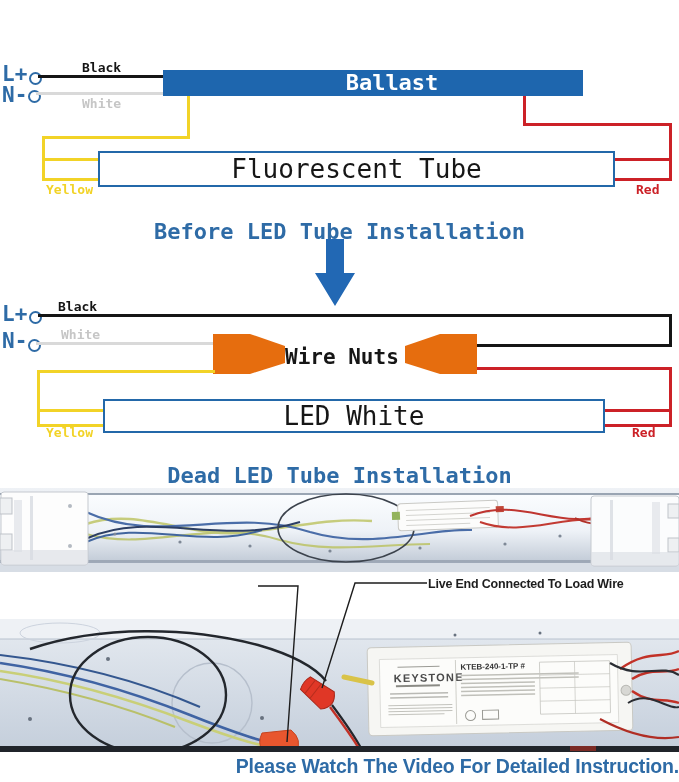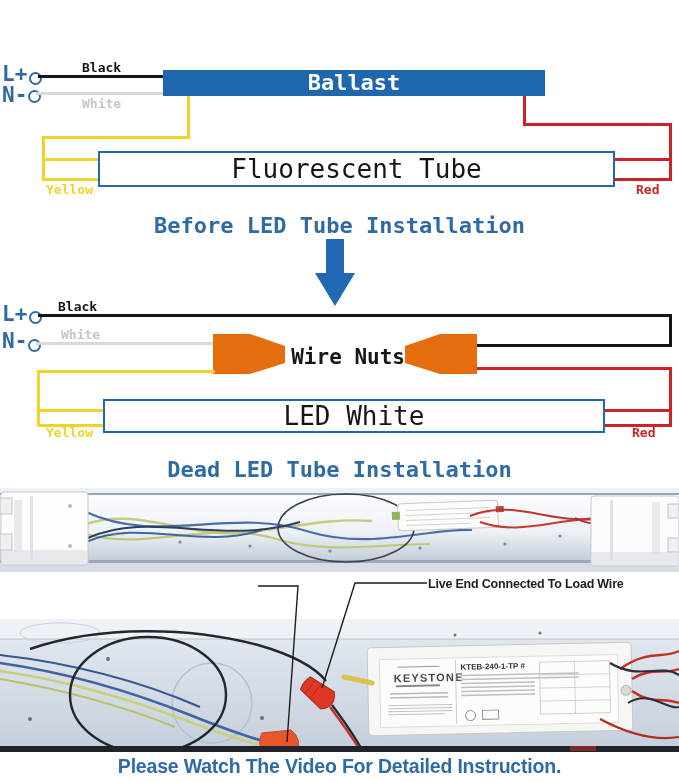--- a/index.html
+++ b/index.html
@@ -16,24 +16,24 @@
          letter-spacing:0.2px;color:var(--accent);white-space:nowrap;}
   .term{font-size:21px;font-weight:bold;color:var(--accent);line-height:22px;}
   .termdot{width:9px;height:9px;border:2px solid var(--accent);border-radius:50%;background:#fff;}
   .wire{position:absolute;}
   .wlbl{font-size:13px;font-weight:bold;line-height:13px;white-space:nowrap;}
   .ballastbox{background:var(--ballast);color:#fff;text-align:center;font-size:22px;
               font-weight:bold;line-height:26px;}
   .tubebox{background:#fff;border:2px solid var(--boxborder);text-align:center;
            color:#161616;font-size:26px;font-weight:500;}
   .caption{width:679px;text-align:center;font-size:22px;font-weight:bold;color:var(--accent);
-           white-space:nowrap;}
-  #wirenuts-label{font-size:21px;font-weight:bold;color:#161616;width:120px;text-align:right;}
+           white-space:nowrap;margin-top:6px;}
+  #wirenuts-label{font-size:21px;font-weight:bold;color:#161616;width:120px;text-align:left;}
   .calloutlbl{font-size:12.5px;font-weight:bold;letter-spacing:-0.2px;color:var(--callout);white-space:nowrap;}
-  #footer{left:0;top:755px;width:679px;text-align:center;font-size:19.5px;font-weight:bold;
+  #footer{left:0;top:755px;width:679px;text-align:right;font-size:19.5px;font-weight:bold;
           letter-spacing:-0.2px;color:var(--accent);white-space:nowrap;}
   .nutshape{fill:var(--nut);}
   svg{display:block;}
 </style>
 </head>
 <body>
 
 <div id="stage">
 
 
@@ -41,21 +41,21 @@
     <div class="abs term mono" style="left:2px;top:63px;">L+</div>
     <div class="abs termdot" style="left:29px;top:72px;"></div>
     <div class="abs term mono" style="left:2px;top:84px;">N-</div>
     <div class="abs termdot" style="left:28px;top:90px;"></div>
 
     <div class="wire" style="left:38px;top:75px;width:126px;height:3px;background:var(--wblack);"></div>
     <div class="abs wlbl mono" style="left:82px;top:61px;color:var(--wblack);">Black</div>
     <div class="wire" style="left:36px;top:92px;width:128px;height:3px;background:var(--wwhite);"></div>
     <div class="abs wlbl mono" style="left:82px;top:97px;color:var(--wwhitelbl);">White</div>
 
-    <div class="abs ballastbox mono" style="left:163px;top:70px;width:382px;height:26px;">Ballast</div>
+    <div class="abs ballastbox mono" style="left:163px;top:70px;width:382px;height:26px;padding-left:38px;">Ballast</div>
 
     <div class="wire" style="left:187px;top:96px;width:3px;height:43px;background:var(--wyellow);"></div>
     <div class="wire" style="left:42px;top:136px;width:148px;height:3px;background:var(--wyellow);"></div>
     <div class="wire" style="left:42px;top:136px;width:3px;height:45px;background:var(--wyellow);"></div>
     <div class="wire" style="left:42px;top:158px;width:58px;height:3px;background:var(--wyellow);"></div>
     <div class="wire" style="left:42px;top:178px;width:58px;height:3px;background:var(--wyellow);"></div>
     <div class="abs wlbl mono" style="left:46px;top:183px;color:var(--wyellow);">Yellow</div>
 
     <div class="abs tubebox mono" style="left:98px;top:151px;width:513px;height:32px;line-height:32px;">Fluorescent Tube</div>
 

